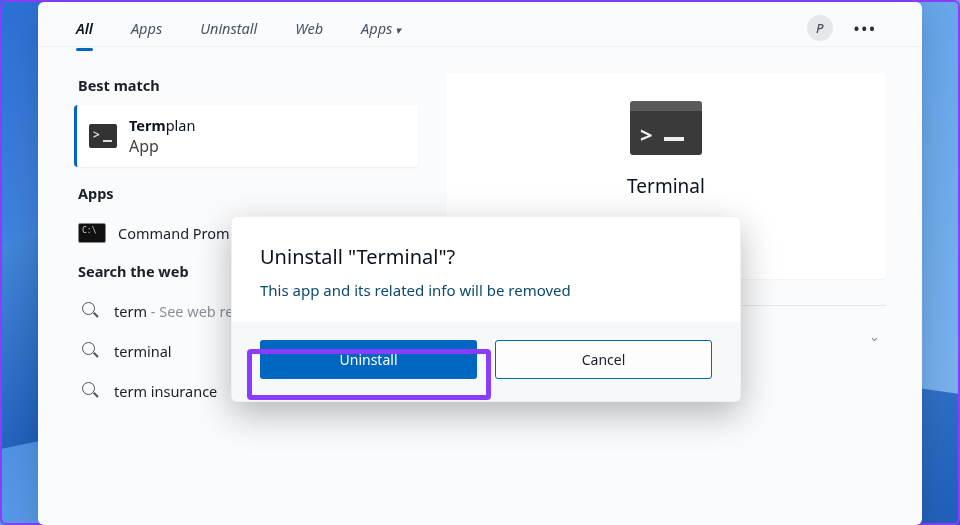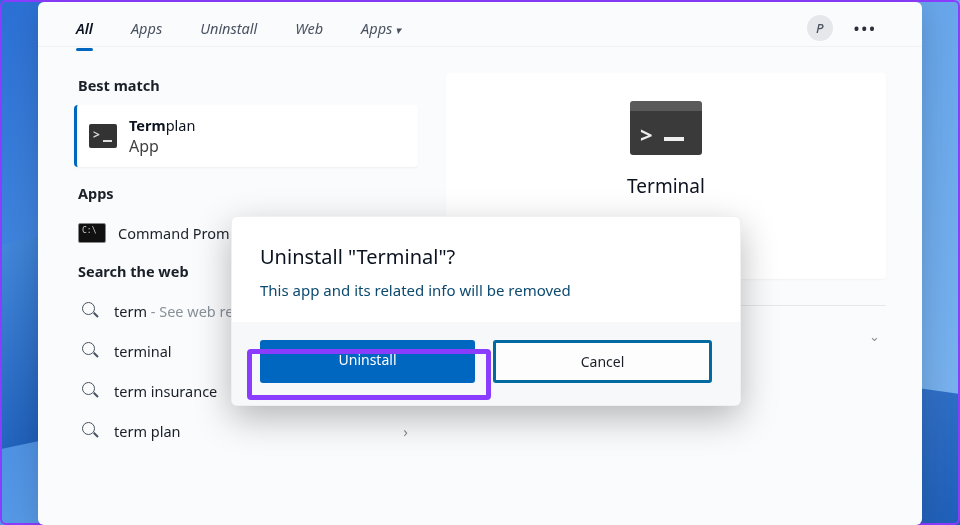--- a/index.html
+++ b/index.html
@@ -52,21 +52,21 @@
     .detail-row { display: flex; align-items: center; padding: 10px 6px; cursor: pointer; }
     .detail-row .label { flex: 1; font-size: 14.5px; color: #1b2028; }
     .chev-down { color: #8a9099; font-size: 13px; }
     .dialog { position: absolute; left: 231px; top: 216px; width: 510px; background: #fff; border-radius: 6px; box-shadow: 0 12px 36px rgba(0,0,0,0.28); border: 1px solid rgba(0,0,0,0.06); z-index: 50; }
     .dialog-body { padding: 26px 28px 22px; }
     .dialog-title { font-size: 20px; color: #0b1220; margin-bottom: 10px; }
     .dialog-msg { font-size: 15px; color: #0c4a6e; }
     .dialog-actions { display: flex; gap: 18px; padding: 18px 28px 22px; background: #f7f8fa; border-radius: 0 0 6px 6px; }
     .btn { flex: 1; padding: 9px 0; font-size: 14px; border-radius: 3px; text-align: center; cursor: pointer; border: 1px solid transparent; }
     .btn.primary { background: #0067c0; color: #fff; }
-    .btn.secondary { background: #fdfdfd; color: #1b2028; border: 3px solid #0369a1; }
+    .btn.secondary { background: #fdfdfd; color: #1b2028; border: 1px solid #0369a1; }
     .highlight-box { position: absolute; left: 247px; top: 349px; width: 244px; height: 51px; border: 5px solid #8b3dff; border-radius: 4px; z-index: 60; pointer-events: none; }
   </style>
 </head>
 <body>
 
 <div class="bg-shapes">
   <div class="bg-shape1"></div>
   <div class="bg-shape2"></div>
 </div>
 <div class="outer-frame"></div>
@@ -111,25 +111,20 @@
       <div class="web-row">
         <div class="mag"></div>
         <div class="label"><span>terminal</span></div>
         <div class="chev-right">›</div>
       </div>
       <div class="web-row">
         <div class="mag"></div>
         <div class="label"><span>term </span><b>insurance</b></div>
         <div class="chev-right">›</div>
       </div>
-      <div class="web-row">
-        <div class="mag"></div>
-        <div class="label"><span>term </span><b>plan</b></div>
-        <div class="chev-right">›</div>
-      </div>
     </div>
 
     <div class="right">
       <div class="preview">
         <div class="icon-wrap">
             <div class="term-icon-lg"></div>
           </div>
         <div class="title">Terminal</div>
 
       </div>

